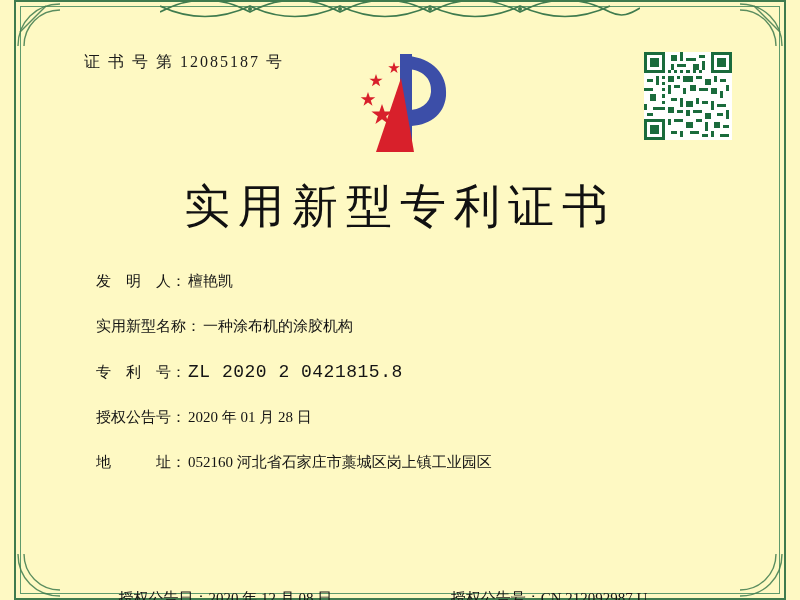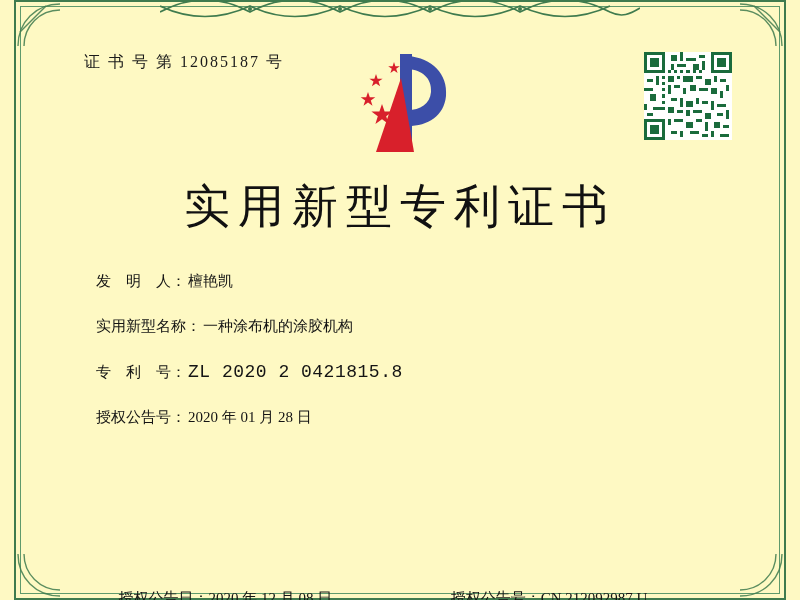--- a/index.html
+++ b/index.html
@@ -340,20 +340,24 @@
       <span class="field-label">专　利　号：</span>
       <span class="field-value mono-val">ZL 2020 2 0421815.8</span>
     </div>
 
     <div class="field-row">
       <span class="field-label">授权公告号：</span>
       <span class="field-value">2020 年 01 月 28 日</span>
     </div>
 
 
+    <div class="field-row">
+      <span class="field-label">地　　　址：</span>
+      <span class="field-value">052160 河北省石家庄市藁城区岗上镇工业园区</span>
+    </div>
 
   </div>
 
   <div class="bottom-row">
     <div class="bottom-left">
       <span>授权公告日：</span><span>2020 年 12 月 08 日</span>
     </div>
     <div class="bottom-right">
       <span>授权公告号：</span><span>CN 212092987 U</span>
     </div>

